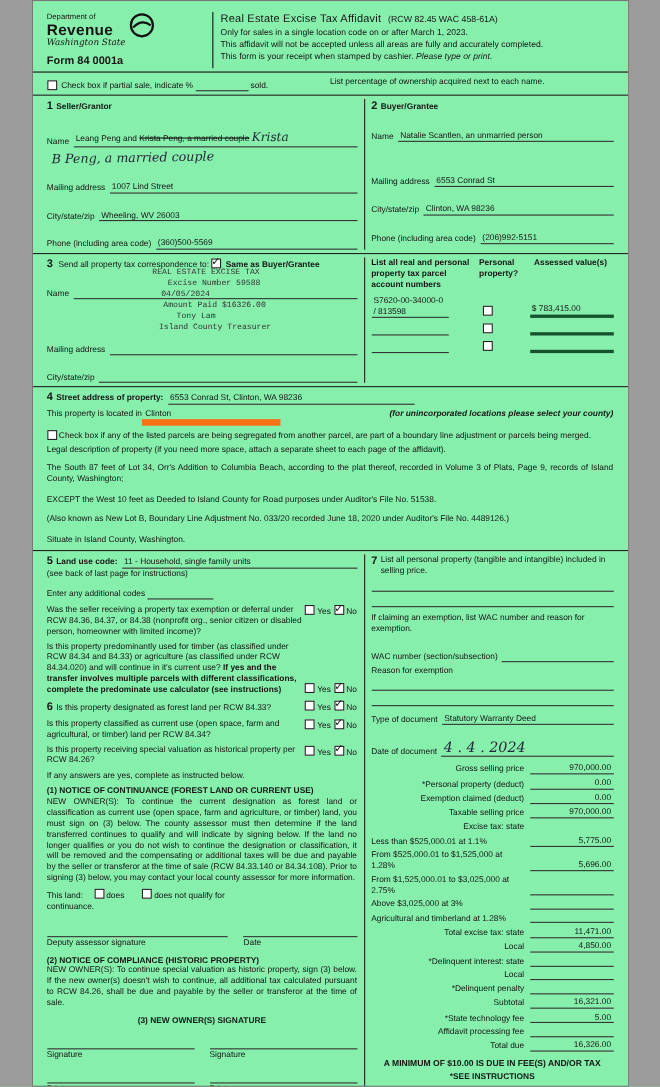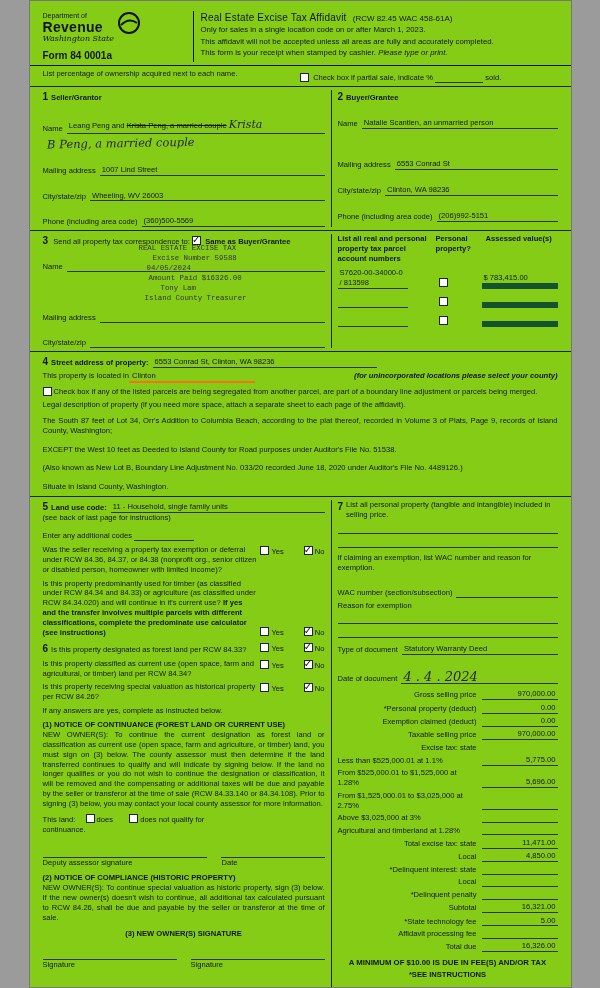--- a/index.html
+++ b/index.html
@@ -1,17 +1,17 @@
 <!DOCTYPE html>
 <html><head>
 <meta charset="utf-8">
 <style>
   html,body{margin:0;padding:0}
   body{background:#9b9b9b;font-family:"Liberation Sans","DejaVu Sans",sans-serif}
-  .page{width:543px;height:988px;margin:0 auto;background:#84cc16;color:#151515;
+  .page{width:543px;height:988px;margin:0 auto;background:#86efac;color:#151515;
         font-size:7.6px;line-height:1.3;padding:10px 13px 4px;box-sizing:border-box;
         overflow:hidden;position:relative;border:1px solid #777}
   .b{font-weight:700}
   .i{font-style:italic}
   .strike{text-decoration:line-through}
   .hw{font-family:"DejaVu Serif",serif;font-style:italic;color:#26263a}
   .hr{border-top:1px solid #222;margin:3px -13px}
   .hr2{border-top:1.6px solid #111;margin:3px -13px}
   .secnum{font-weight:700;font-size:10px;margin-right:3px}
   .cb{display:inline-block;width:7px;height:7px;border:1px solid #222;position:relative;
@@ -19,21 +19,21 @@
   .cb.checked::after{content:"\2713";position:absolute;left:-1px;top:-4px;font-size:10px;font-weight:700;color:#111}
   .fld{display:flex;align-items:flex-end;margin-top:15px}
   .fld .lbl{white-space:nowrap;padding-right:4px}
   .fld .val{flex:1;border-bottom:1px solid #333;padding:0 2px;min-height:9px}
   .blankline{border-bottom:1px solid #333;min-height:10px;margin-top:3px}
   .twocol{display:flex}
   .twocol>.lcol{width:288px;padding-right:6px;box-sizing:border-box}
   .twocol>.rcol{flex:1;border-left:1px solid #222;padding-left:6px;min-width:0}
   .q{display:flex;margin-top:4px;align-items:flex-start}
   .q .qt{flex:1;padding-right:3px}
-  .yn{white-space:nowrap;display:flex;gap:20px;flex:0 0 auto;padding-top:1px}
+  .yn{white-space:nowrap;display:flex;gap:3px;flex:0 0 auto;padding-top:1px}
   .taxrow{display:flex;align-items:flex-end;margin-top:2.5px}
   .taxrow .tl{flex:1;text-align:right;padding-right:5px}
   .taxrow .tl.left{text-align:left}
   .taxrow .tv{width:72px;text-align:right;border-bottom:1px solid #333;padding:0 2px;min-height:9px;flex:0 0 auto}
   .taxrow.noline .tv{border-bottom:none}
   .stamp{position:absolute;left:96px;top:10px;width:170px;font-family:"Liberation Mono","DejaVu Sans Mono",monospace;
          font-size:7.4px;line-height:1.35;color:#333;text-align:left}
   .stamp div:nth-child(2){padding-left:14px}
   .stamp div:nth-child(3){padding-left:8px}
   .stamp div:nth-child(4){padding-left:10px}
@@ -50,21 +50,21 @@
   .title{font-size:10px;font-weight:400;letter-spacing:.2px}
   .rcw{font-size:8px;margin-left:4px}
   .note{font-size:7.8px;margin-top:1px}
   .ptable{display:flex;gap:4px}
   .ptable .pc1{flex:1;min-width:0}
   .ptable .pc2{width:46px;text-align:left;flex:0 0 auto}
   .ptable .pc3{width:72px;flex:0 0 auto}
   .prow{display:flex;gap:14px;align-items:flex-end;margin-top:4px}
   .prow .pv{flex:1;border-bottom:1px solid #333;min-height:9px;padding:0 2px}
   .prow .pchk{width:46px;text-align:center;flex:0 0 auto}
-  .prow .pav{width:72px;border-bottom:6px solid #14532d;min-height:9px;text-align:left;flex:0 0 auto;padding:0 2px}
+  .prow .pav{width:72px;border-bottom:3px solid #14532d;min-height:9px;text-align:left;flex:0 0 auto;padding:0 2px}
   .just{text-align:justify}
 </style>
 </head>
 <body>
 
 <div class="page">
 
   <div class="header">
     <div class="hleft">
       <div class="logo">
@@ -90,27 +90,27 @@
       <div class="note">
         <span>This form is your receipt when stamped by cashier.</span>
         <span class="i">Please type or print.</span>
       </div>
     </div>
   </div>
 
   <div class="hr2"></div>
 
   <div style="display:flex">
-    <div style="flex:1">List percentage of ownership acquired next to each name.</div>
     <div style="flex:1">
       <span class="cb"></span>
       <span>Check box if partial sale, indicate %</span>
       <span class="blankline" style="display:inline-block;width:48px;vertical-align:bottom"></span>
       <span>sold.</span>
     </div>
+    <div style="flex:1">List percentage of ownership acquired next to each name.</div>
   </div>
 
   <div class="hr"></div>
 
   <div class="twocol">
     <div class="lcol">
       <div><span class="secnum">1</span><span class="b">Seller/Grantor</span></div>
       <div class="fld">
         <span class="lbl">Name</span>
         <span class="val">
@@ -214,21 +214,21 @@
   <div class="hr"></div>
 
   <div>
     <div class="fld" style="margin-top:0">
       <span class="lbl"><span class="secnum">4</span><span class="b">Street address of property:</span></span>
       <span class="val" style="flex:0 0 220px">6553 Conrad St, Clinton, WA 98236</span>
       <span style="flex:1"></span>
     </div>
     <div style="display:flex;margin-top:3px">
       <span>This property is located in</span>
-      <span class="val" style="border-bottom:2px solid #f97316;width:120px;padding:0 3px">Clinton</span>
+      <span class="val" style="border-bottom:6px solid #f97316;width:120px;padding:0 3px">Clinton</span>
       <span style="flex:1"></span>
       <span class="b i">(for unincorporated locations please select your county)</span>
     </div>
     <div style="display:flex;margin-top:4px">
       <span class="cb"></span>
       <span style="flex:1">Check box if any of the listed parcels are being segregated from another parcel, are part of a boundary line adjustment or parcels being merged.</span>
     </div>
     <div style="margin-top:3px">Legal description of property (if you need more space, attach a separate sheet to each page of the affidavit).</div>
     <div class="just" style="margin-top:6px">The South 87 feet of Lot 34, Orr's Addition to Columbia Beach, according to the plat thereof, recorded in Volume 3 of Plats, Page 9, records of Island County, Washington;</div>
     <div style="margin-top:9px">EXCEPT the West 10 feet as Deeded to Island County for Road purposes under Auditor's File No. 51538.</div>

